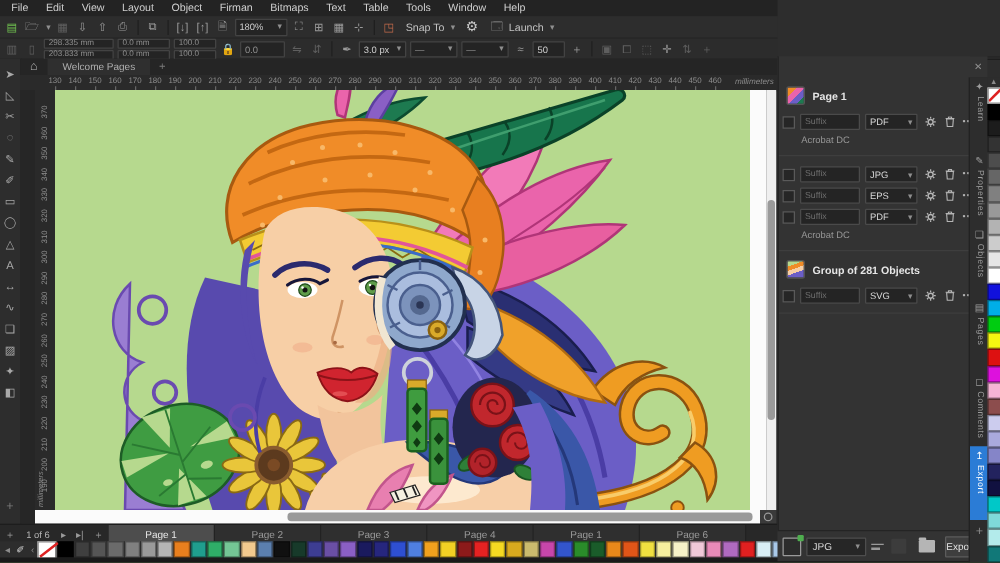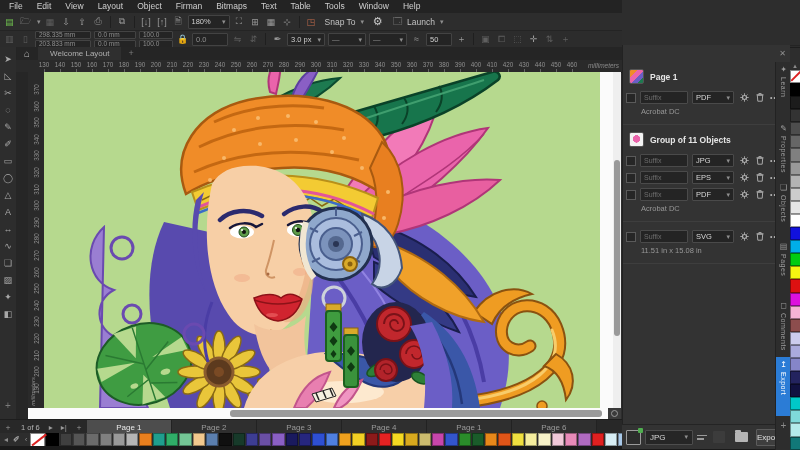--- a/index.html
+++ b/index.html
@@ -207,21 +207,21 @@
     <span class="tbico dim">⬚</span>
     <span class="tbico">✛</span>
     <span class="tbico dim">⇅</span>
     <span class="tbico dim">＋</span>
   </div>
 
   <div id="topright-fill" class="abs"></div>
 
   <div id="docbar" class="abs">
     <span class="home-ico">⌂</span>
-    <span class="doc-tab">Welcome Layout</span>
+    <span class="doc-tab">Welcome Pages</span>
     <span class="newtab">+</span>
   </div>
 
   <div id="toolbox" class="abs">
       <span class="tool">➤</span>
       <span class="tool">◺</span>
       <span class="tool">✂</span>
       <span class="tool">◌</span>
       <span class="tool">✎</span>
       <span class="tool">✐</span>
@@ -633,24 +633,20 @@
               <svg width="8" height="9" viewBox="0 0 8 9">
                 <path d="M0.5,1.8 h7 M2.8,1.6 v-1 h2.4 v1" fill="none" stroke="#b5b5b5" stroke-width="0.9"></path>
                 <path d="M1.3,2.2 l0.5,6 h4.4 l0.5,-6 Z" fill="none" stroke="#b5b5b5" stroke-width="0.9"></path>
               </svg>
             </span>
             <span class="exp-dots">•••</span>
           </div>
           <div class="exp-preset">Acrobat DC</div>
         </div>
         <div class="exp-group">
-          <div class="exp-name-row">
-            <span class="exp-thumb t1"></span>
-            <span class="exp-name">Group of 11 Objects</span>
-          </div>
           <div class="exp-row">
             <span class="exp-check"></span>
             <input class="exp-suffix" placeholder="Suffix" style="">
             <span class="exp-fmt">
               <span>JPG</span>
               <span class="caret">▾</span>
             </span>
             <span class="exp-ic">
               <svg width="9" height="9" viewBox="0 0 9 9">
                 <circle cx="4.5" cy="4.5" r="2" fill="none" stroke="#b5b5b5" stroke-width="1.2"></circle>
@@ -703,20 +699,24 @@
               <svg width="8" height="9" viewBox="0 0 8 9">
                 <path d="M0.5,1.8 h7 M2.8,1.6 v-1 h2.4 v1" fill="none" stroke="#b5b5b5" stroke-width="0.9"></path>
                 <path d="M1.3,2.2 l0.5,6 h4.4 l0.5,-6 Z" fill="none" stroke="#b5b5b5" stroke-width="0.9"></path>
               </svg>
             </span>
             <span class="exp-dots">•••</span>
           </div>
           <div class="exp-preset">Acrobat DC</div>
         </div>
         <div class="exp-group">
+          <div class="exp-name-row">
+            <span class="exp-thumb t2"></span>
+            <span class="exp-name">Group of 281 Objects</span>
+          </div>
           <div class="exp-row">
             <span class="exp-check"></span>
             <input class="exp-suffix" placeholder="Suffix" style="">
             <span class="exp-fmt">
               <span>SVG</span>
               <span class="caret">▾</span>
             </span>
             <span class="exp-ic">
               <svg width="9" height="9" viewBox="0 0 9 9">
                 <circle cx="4.5" cy="4.5" r="2" fill="none" stroke="#b5b5b5" stroke-width="1.2"></circle>
@@ -724,21 +724,20 @@
               </svg>
             </span>
             <span class="exp-ic">
               <svg width="8" height="9" viewBox="0 0 8 9">
                 <path d="M0.5,1.8 h7 M2.8,1.6 v-1 h2.4 v1" fill="none" stroke="#b5b5b5" stroke-width="0.9"></path>
                 <path d="M1.3,2.2 l0.5,6 h4.4 l0.5,-6 Z" fill="none" stroke="#b5b5b5" stroke-width="0.9"></path>
               </svg>
             </span>
             <span class="exp-dots">•••</span>
           </div>
-          <div class="exp-preset">11.51 in x 15.08 in</div>
         </div>
       </div>
   </div>
   <div id="docker-foot" class="abs">
     <span id="foot-doc"></span>
     <span id="foot-fmt">
       <span>JPG</span>
         <span class="caret">▾</span>
     </span>
     <span id="foot-list">

